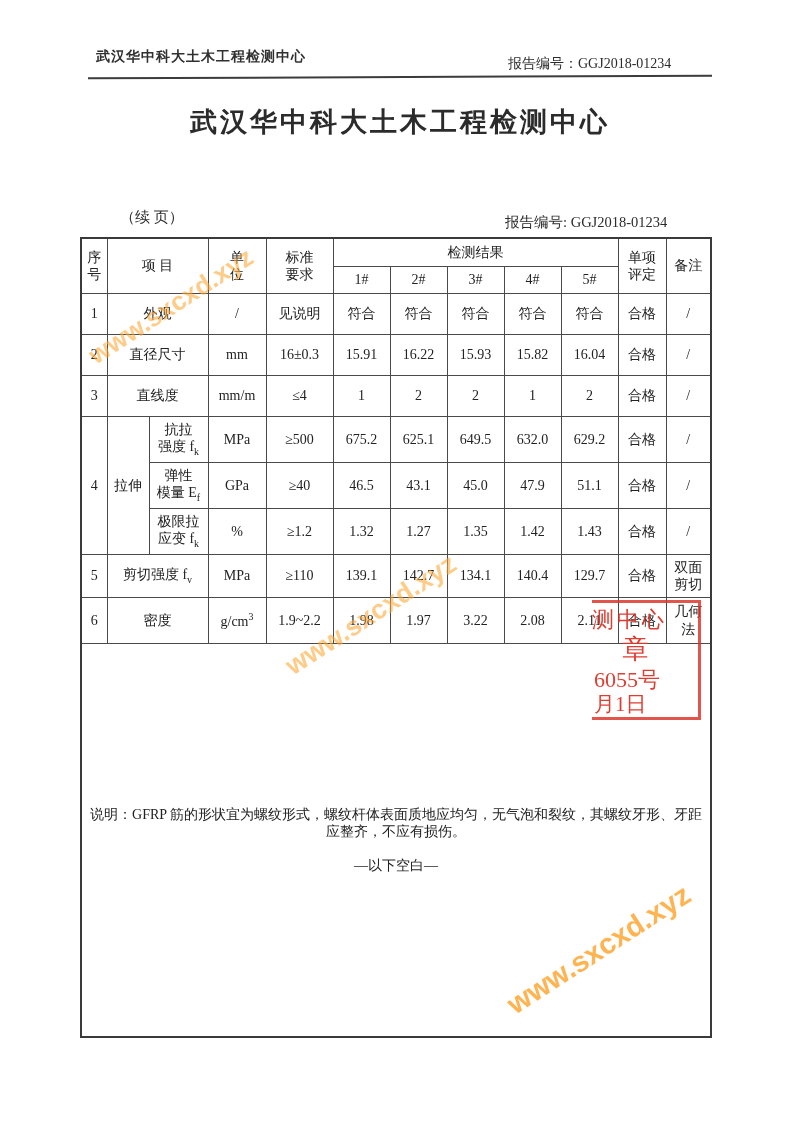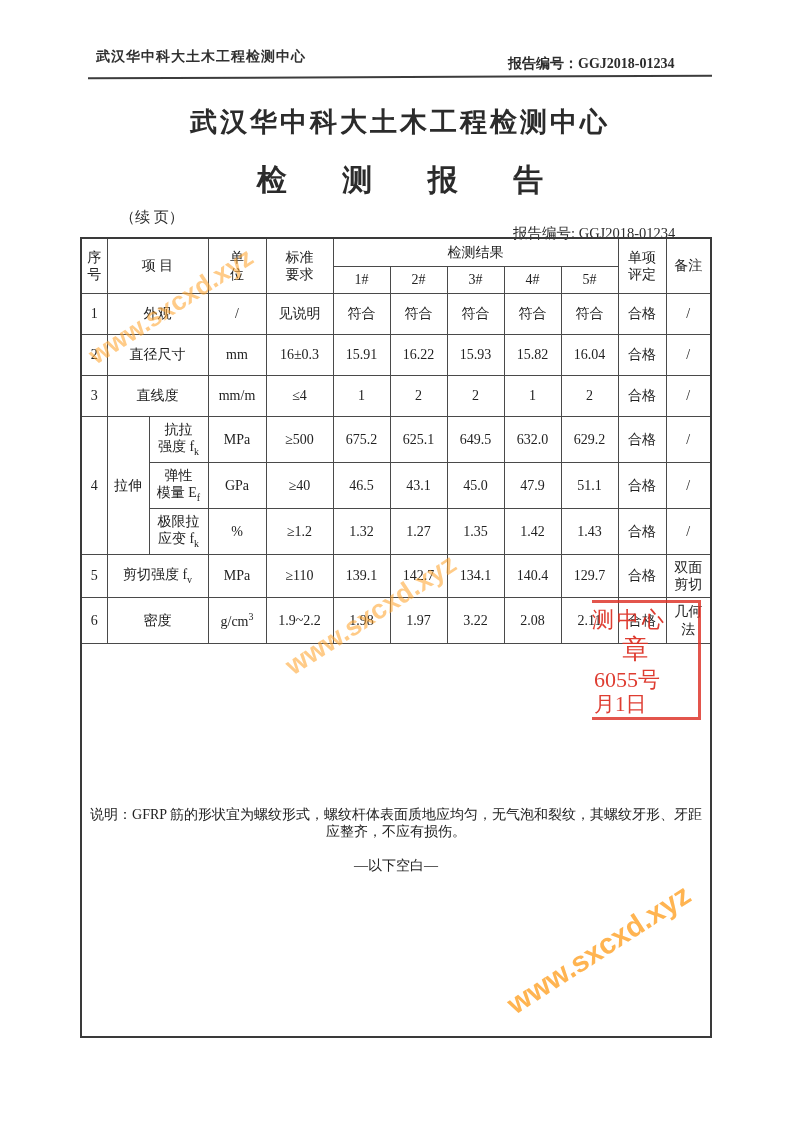--- a/index.html
+++ b/index.html
@@ -4,29 +4,29 @@
 <style>
   html,body{margin:0;padding:0;background:#e8e8e8;}
   .page{
     position:relative;width:800px;height:1131px;background:#ffffff;
     font-family:"Liberation Serif","DejaVu Serif",serif;color:#262626;
     overflow:hidden;margin:0 auto;
   }
   
   .org-name{position:absolute;left:96px;top:48px;font-family:"Liberation Sans","DejaVu Sans",sans-serif;
     font-weight:bold;font-size:14px;letter-spacing:1px;color:#303030;}
-  .report-no-top{position:absolute;left:508px;top:55px;font-size:14px;color:#2c2c2c;font-weight:bold;}
+  .report-no-top{position:absolute;left:508px;top:55px;font-size:14px;color:#2c2c2c;}
   .head-rule{position:absolute;left:88px;top:76px;width:624px;height:2px;background:#3c3c3c;transform:rotate(-0.25deg);}
   
   .main-title{position:absolute;left:0;top:104px;width:100%;text-align:center;
     font-size:27px;font-weight:bold;letter-spacing:3px;color:#2b2b2b;}
   .sub-title{position:absolute;left:0;top:160px;width:100%;text-align:center;
     font-size:30px;font-weight:bold;letter-spacing:24px;text-indent:24px;color:#2b2b2b;}
   .continued{position:absolute;left:120px;top:208px;font-size:15px;color:#2c2c2c;}
-  .report-no-mid{position:absolute;left:505px;top:224px;font-size:14.5px;color:#2c2c2c;margin-left:8px;}
+  .report-no-mid{position:absolute;left:505px;top:213px;font-size:14.5px;color:#2c2c2c;}
   
   table.report{position:absolute;left:80px;top:237px;width:630px;border-collapse:collapse;
     table-layout:fixed;border:2px solid #3a3a3a;}
   table.report td{border:1.4px solid #4a4a4a;text-align:center;vertical-align:middle;
     font-size:14px;line-height:1.25;color:#222;padding:1px 2px;overflow:hidden;}
   .pre{white-space:pre-line;}
   td sub{font-size:10px;}
   td sup{font-size:10px;}
   tr.h1 td{height:25px;font-size:14px;}
   tr.h2 td{height:24px;}
@@ -58,21 +58,20 @@
 </head>
 <body>
 
 <div class="page">
 
   <div class="org-name">武汉华中科大土木工程检测中心</div>
   <div class="report-no-top">报告编号：GGJ2018-01234</div>
   <div class="head-rule"></div>
 
   <div class="main-title">武汉华中科大土木工程检测中心</div>
-  <div class="sub-title">检 测 报 告</div>
   <div class="continued">（续 页）</div>
   <div class="report-no-mid">报告编号: GGJ2018-01234</div>
 
   <table class="report">
     <colgroup>
       <col style="width:26px">
         <col style="width:42px">
         <col style="width:59px">
       <col style="width:58px">
         <col style="width:67px">

